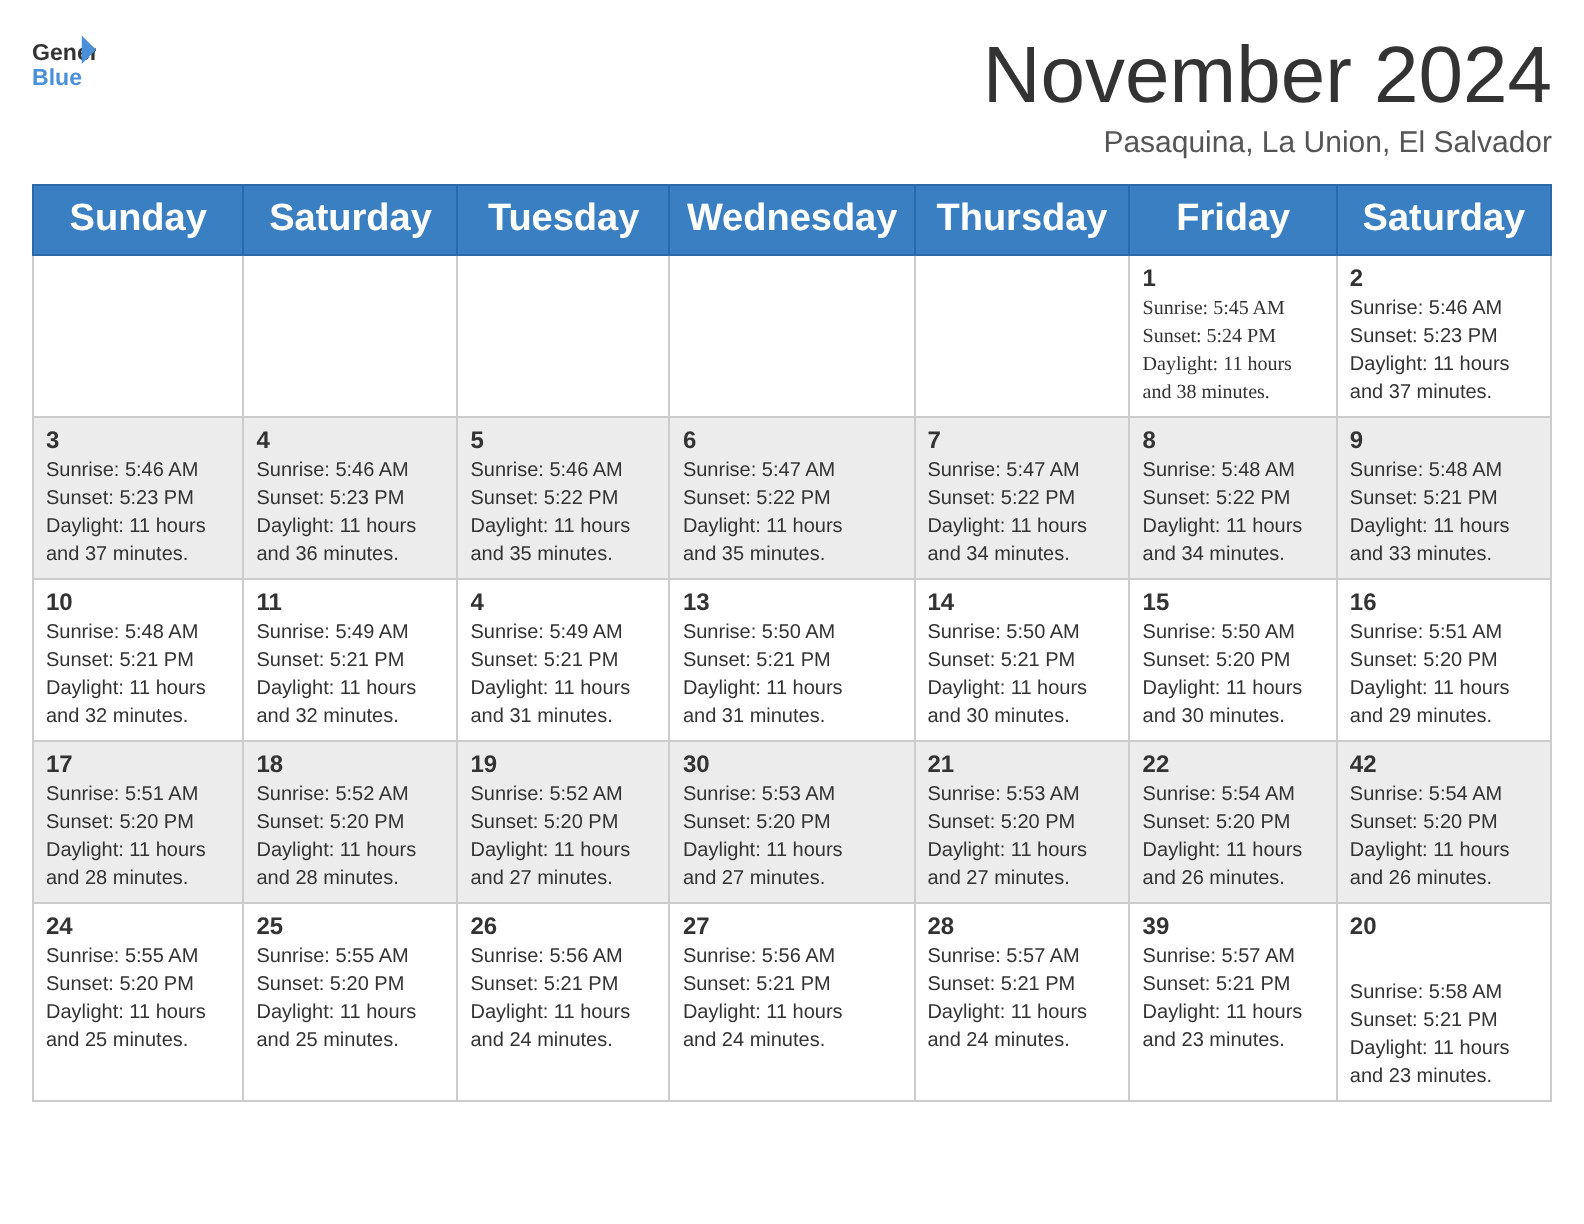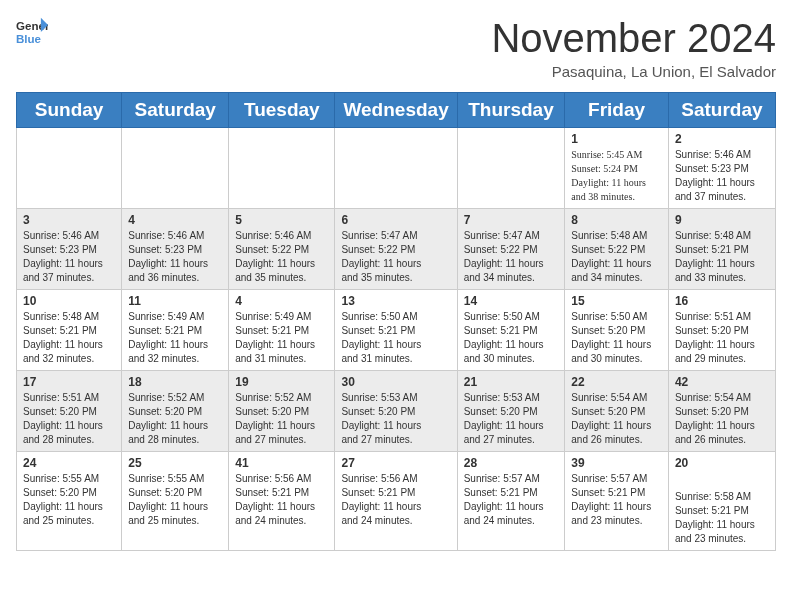--- a/index.html
+++ b/index.html
@@ -300,21 +300,21 @@
 and 25 minutes.</div>
         </td>
         <td>
           <span class="day-number">25</span>
           <div class="day-info" style="white-space: pre-line;">Sunrise: 5:55 AM
 Sunset: 5:20 PM
 Daylight: 11 hours
 and 25 minutes.</div>
         </td>
         <td>
-          <span class="day-number">41</span>
+          <span class="day-number">26</span>
           <div class="day-info" style="white-space: pre-line;">Sunrise: 5:56 AM
 Sunset: 5:21 PM
 Daylight: 11 hours
 and 24 minutes.</div>
         </td>
         <td>
           <span class="day-number">27</span>
           <div class="day-info" style="white-space: pre-line;">Sunrise: 5:56 AM
 Sunset: 5:21 PM
 Daylight: 11 hours

